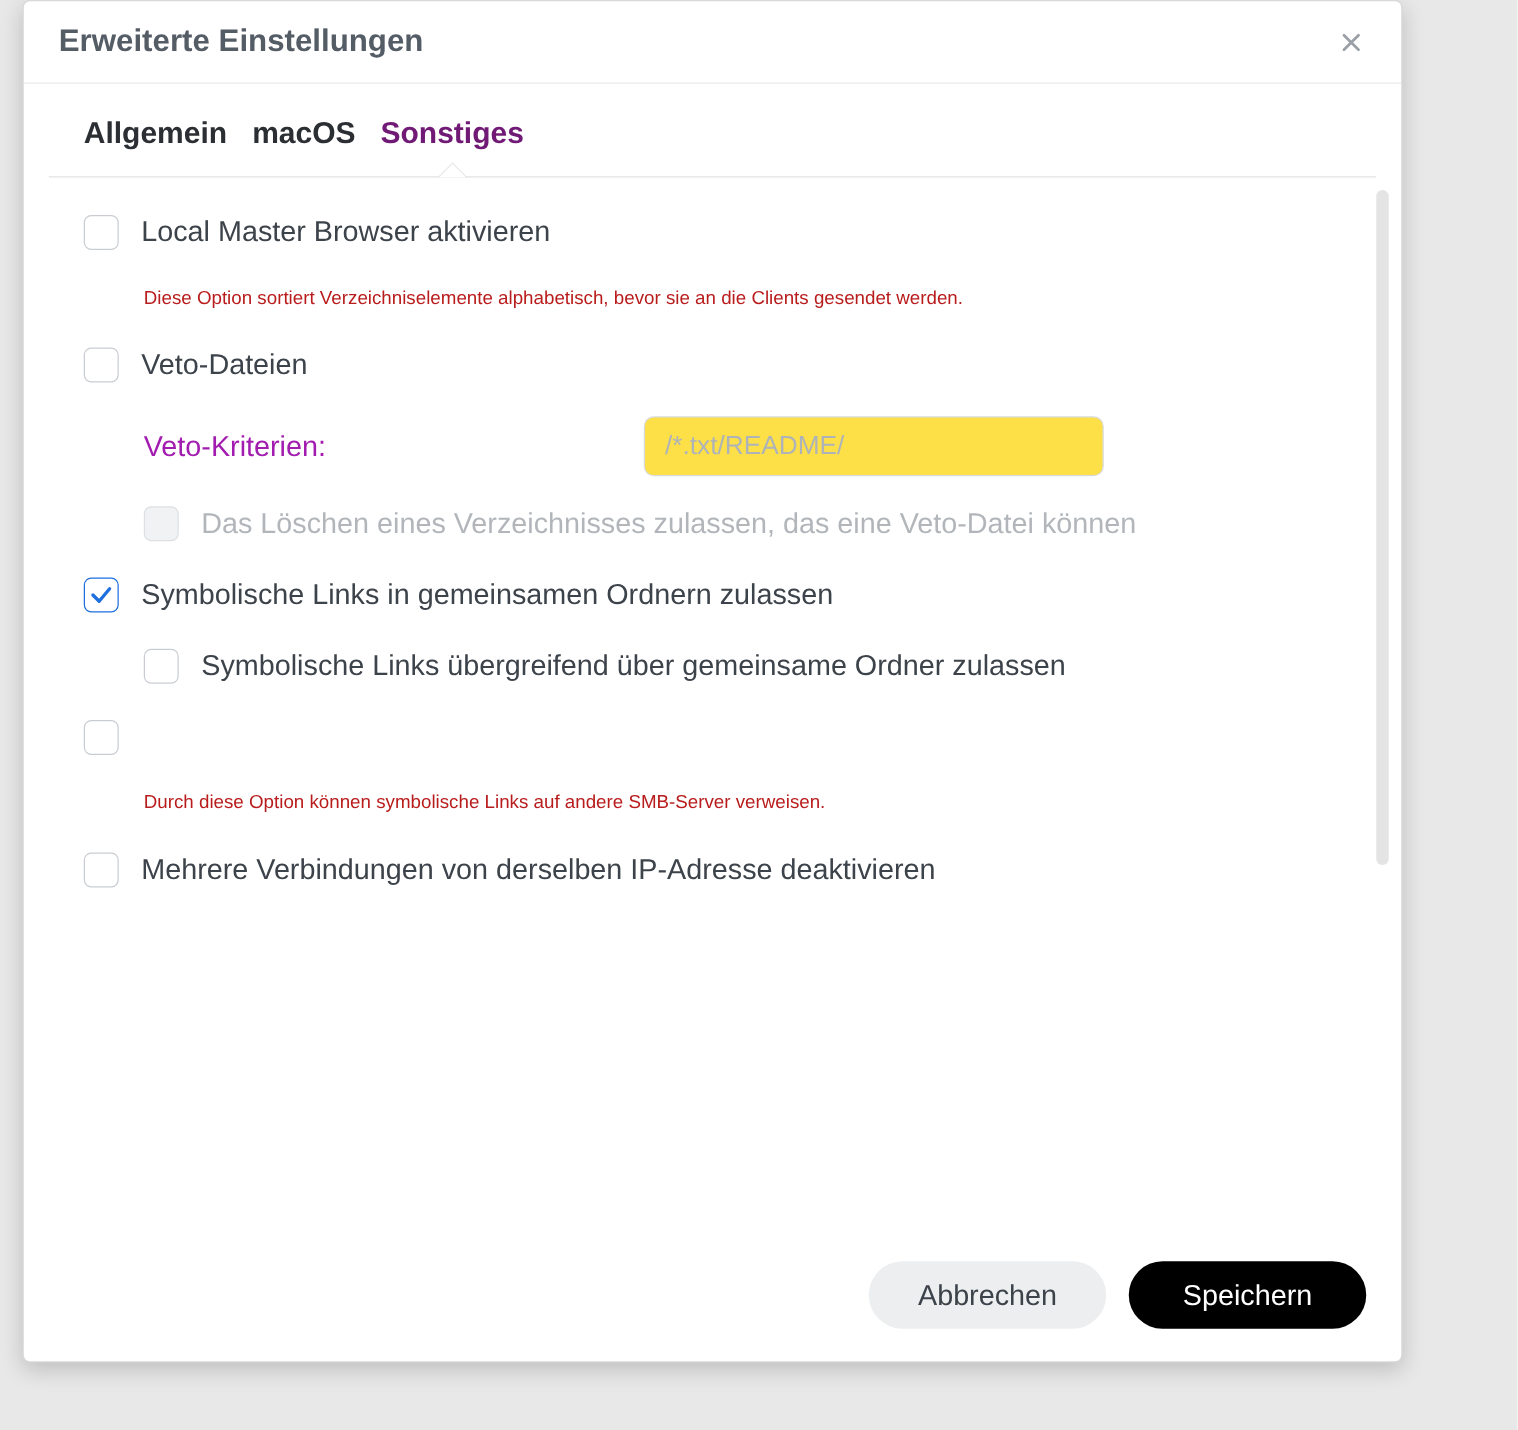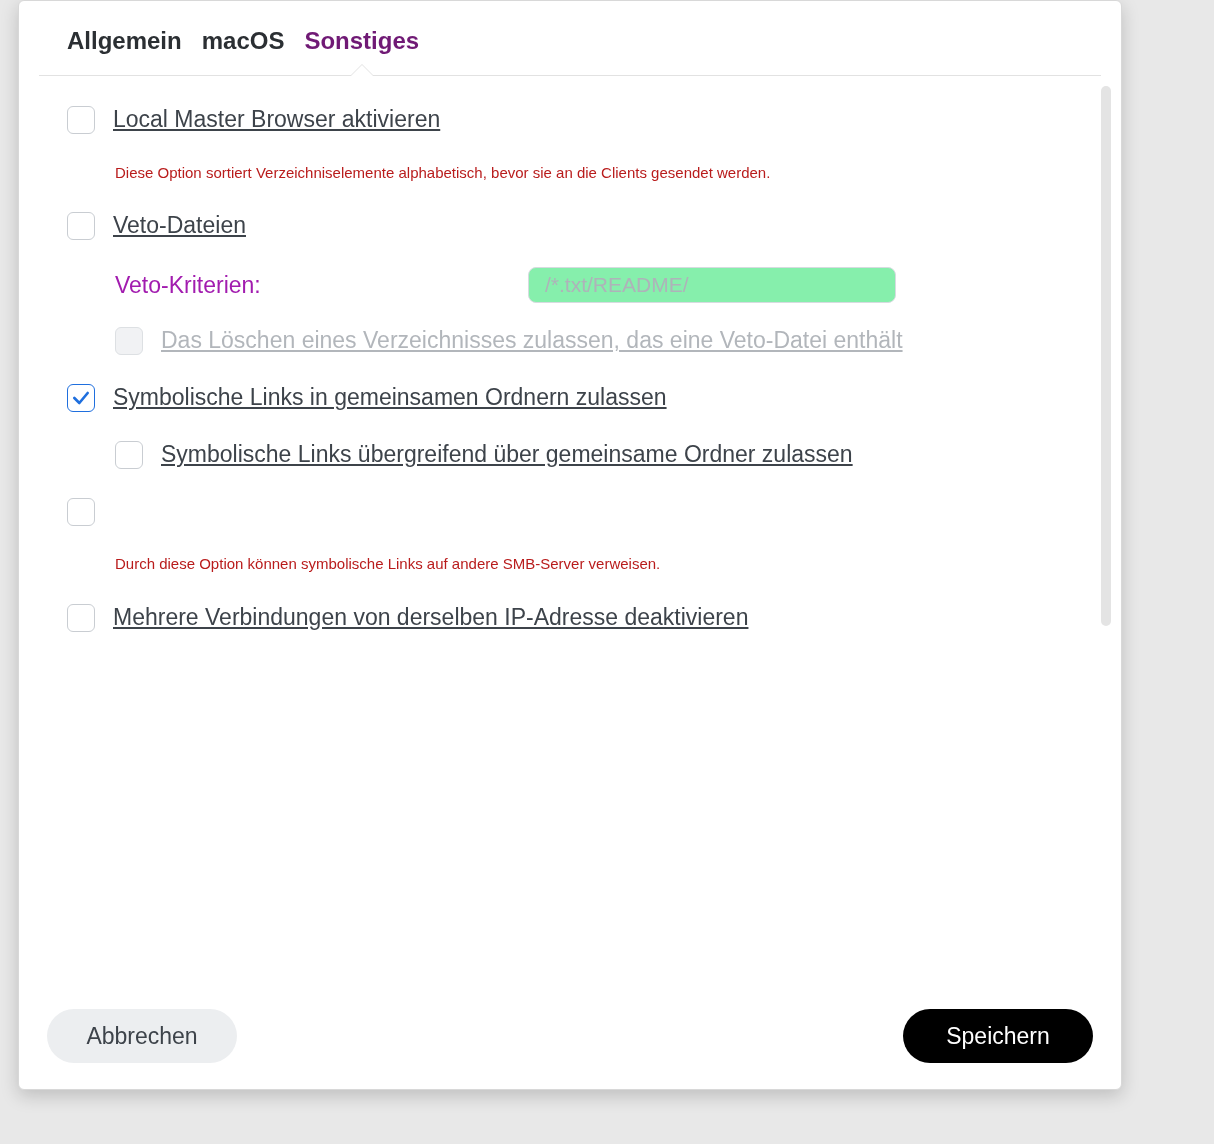--- a/index.html
+++ b/index.html
@@ -136,21 +136,20 @@
     }
     .checkbox.checked {
       border-color: #1f6fde;
     }
     .checkbox.checked svg { display: block; }
     .checkbox svg { display: none; width: 20px; height: 20px; }
     .label {
       font-size: 23px;
       color: #3d434a;
       line-height: 1.35;
-      text-decoration: underline;
     }
     .label.disabled { color: #b2b6bb; }
     .desc {
       font-size: 15px;
       color: #b91c1c;
       line-height: 1.55;
       margin: 0 0 26px 48px;
       max-width: 920px;
     }
     .field-row {
@@ -159,33 +158,32 @@
       gap: 20px;
       margin: 0 0 22px 48px;
     }
     .field-label {
       font-size: 23px;
       color: #a21caf;
       width: 380px;
     }
     .text-input {
       width: 368px;
-      height: 36px;
+      height: 48px;
       border: 1px solid #d7dbe0;
       border-radius: 8px;
-      background: #86efac;
+      background: #fde047;
       padding: 0 16px;
       font-size: 21px;
       color: #6b7178;
-      margin-left: 13px;
     }
     .text-input::placeholder { color: #aeb3b9; }
     .dialog-footer {
       display: flex;
-      justify-content: space-between;
+      justify-content: flex-end;
       gap: 18px;
       padding: 20px 28px 26px 28px;
       border-top: 1px solid transparent;
     }
     .btn {
       min-width: 190px;
       height: 54px;
       border-radius: 27px;
       font-size: 23px;
       font-weight: 500;
@@ -201,20 +199,29 @@
     }
     .btn-primary {
       background: #000000;
       color: #fff;
     }
   </style>
 </head>
 <body>
 
 <div class="dialog">
+  <div class="dialog-header">
+    <div class="dialog-title">Erweiterte Einstellungen</div>
+    <div class="close-icon">
+      <svg viewBox="0 0 24 24" fill="none" stroke="currentColor" stroke-width="2.6" stroke-linecap="round">
+        <line x1="5" y1="5" x2="19" y2="19"></line>
+          <line x1="19" y1="5" x2="5" y2="19"></line>
+      </svg>
+    </div>
+  </div>
 
   <div class="tabs">
     <div class="tab">Allgemein</div>
     <div class="tab">macOS</div>
     <div class="tab active">Sonstiges</div>
   </div>
 
   <div class="content">
 
     <div class="row">
@@ -235,21 +242,21 @@
 
     <div class="field-row">
       <div class="field-label">Veto-Kriterien:</div>
       <input class="text-input" type="text" disabled="" placeholder="/*.txt/README/" style="">
     </div>
 
     <div class="row indent-1">
       <div class="checkbox disabled">
         
       </div>
-      <div class="label disabled">Das Löschen eines Verzeichnisses zulassen, das eine Veto-Datei enthält</div>
+      <div class="label disabled">Das Löschen eines Verzeichnisses zulassen, das eine Veto-Datei können</div>
     </div>
 
     <div class="row">
       <div class="checkbox checked">
         <svg viewBox="0 0 24 24" fill="none" stroke="#1f6fde" stroke-width="3.2" stroke-linecap="round" stroke-linejoin="round">
             <polyline points="4 12 10 18 20 6"></polyline>
           </svg>
       </div>
       <div class="label">Symbolische Links in gemeinsamen Ordnern zulassen</div>
     </div>

